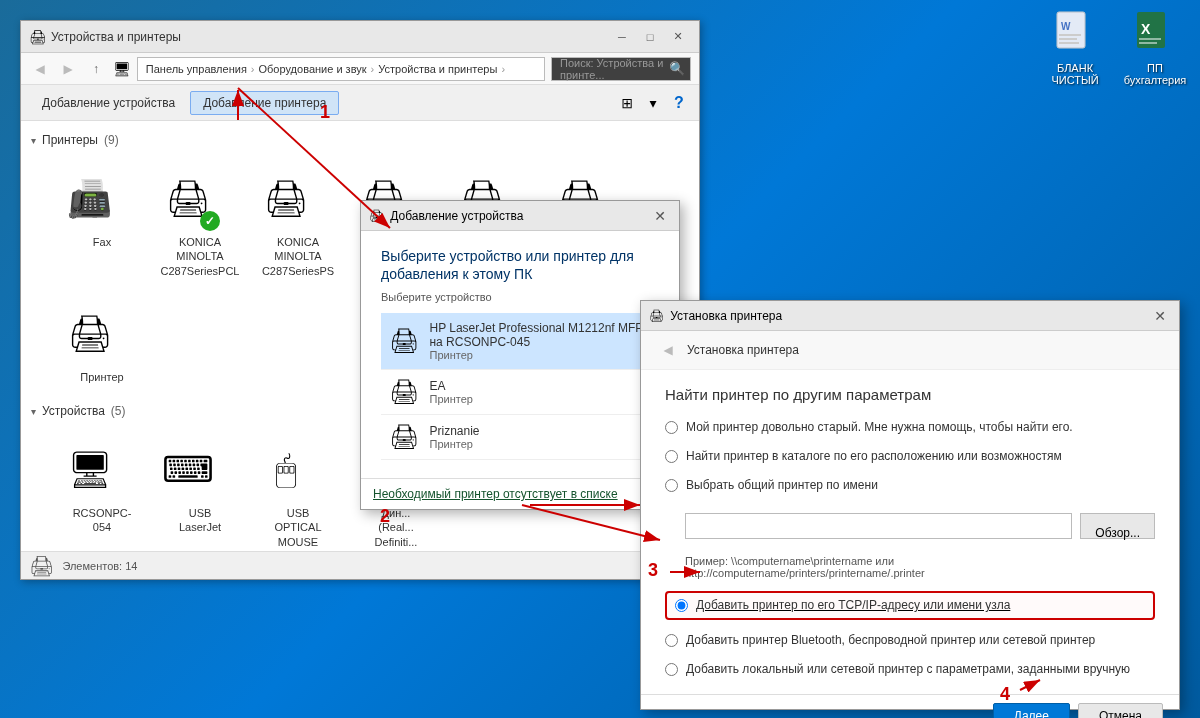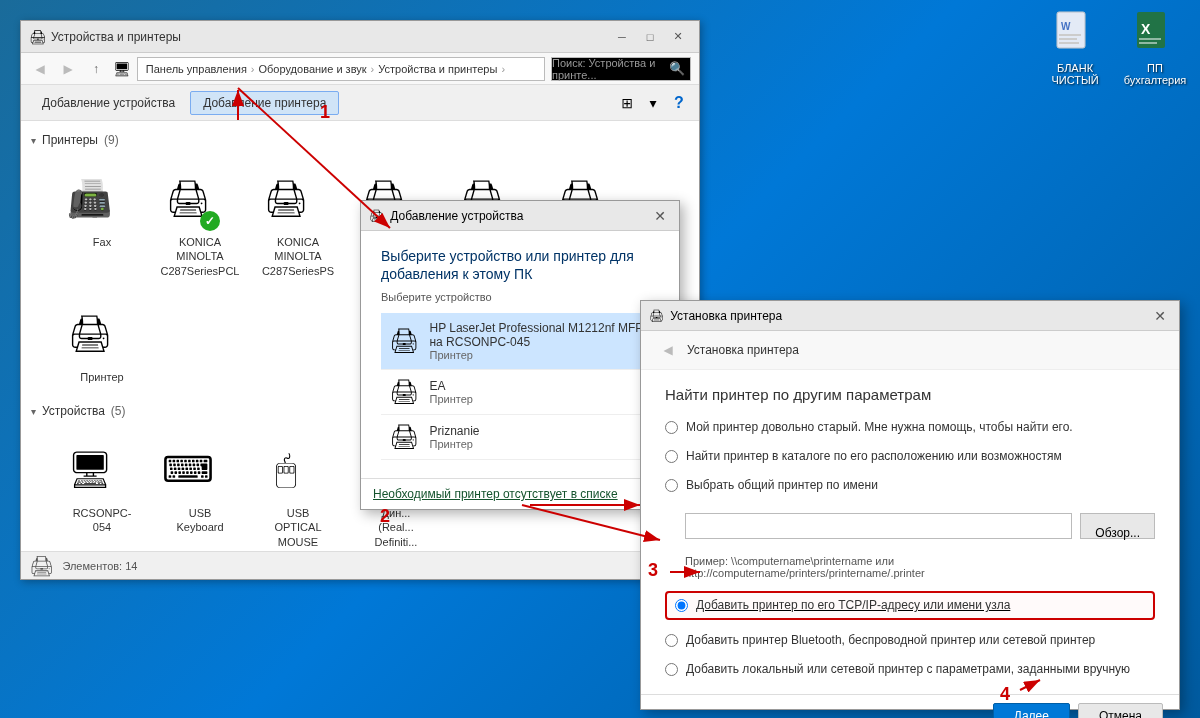--- a/index.html
+++ b/index.html
@@ -138,23 +138,23 @@
       font-size: 11px;
       color: #333;
       display: flex;
       align-items: center;
       gap: 4px;
       height: 24px;
     }
     .breadcrumb-sep { color: #999; }
     .search-bar {
       width: 140px;
-      background: #000000;
+      background: #404040;
       border: 1px solid #bbb;
-      padding: 3px 22px 3px 0;
+      padding: 3px 22px 3px 8px;
       font-size: 11px;
       color: #999;
       height: 24px;
       position: relative;
       display: flex;
       align-items: center;
     }
 
     
     .toolbar {
@@ -622,21 +622,21 @@
         <div class="device-item">
           <div class="device-icon-wrap">
             <span style="font-size:36px;">🖥</span>
           </div>
           <div class="device-label">RCSONPC-054</div>
         </div>
         <div class="device-item">
           <div class="device-icon-wrap">
             <span style="font-size:36px;">⌨</span>
           </div>
-          <div class="device-label">USB Keyboard</div>
+          <div class="device-label">USB LaserJet</div>
         </div>
         <div class="device-item">
           <div class="device-icon-wrap">
             <span style="font-size:36px;">🖱</span>
           </div>
           <div class="device-label">USB OPTICAL<br>MOUSE</div>
         </div>
         <div class="device-item">
           <div class="device-icon-wrap">
             <span style="font-size:36px;">🔊</span>

